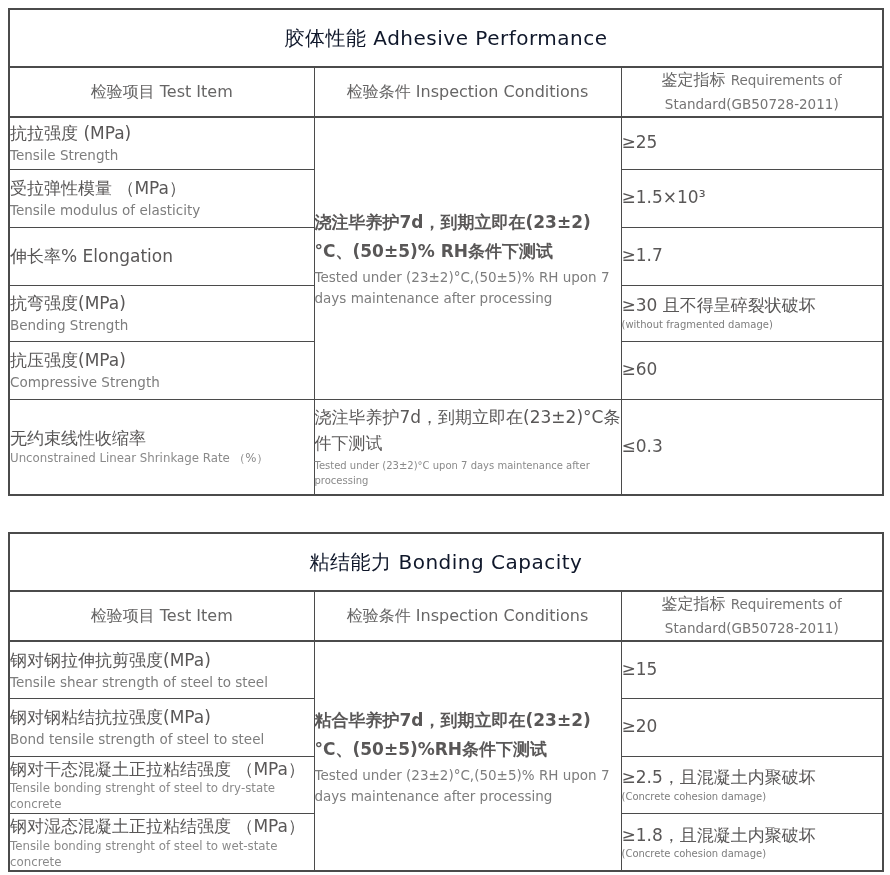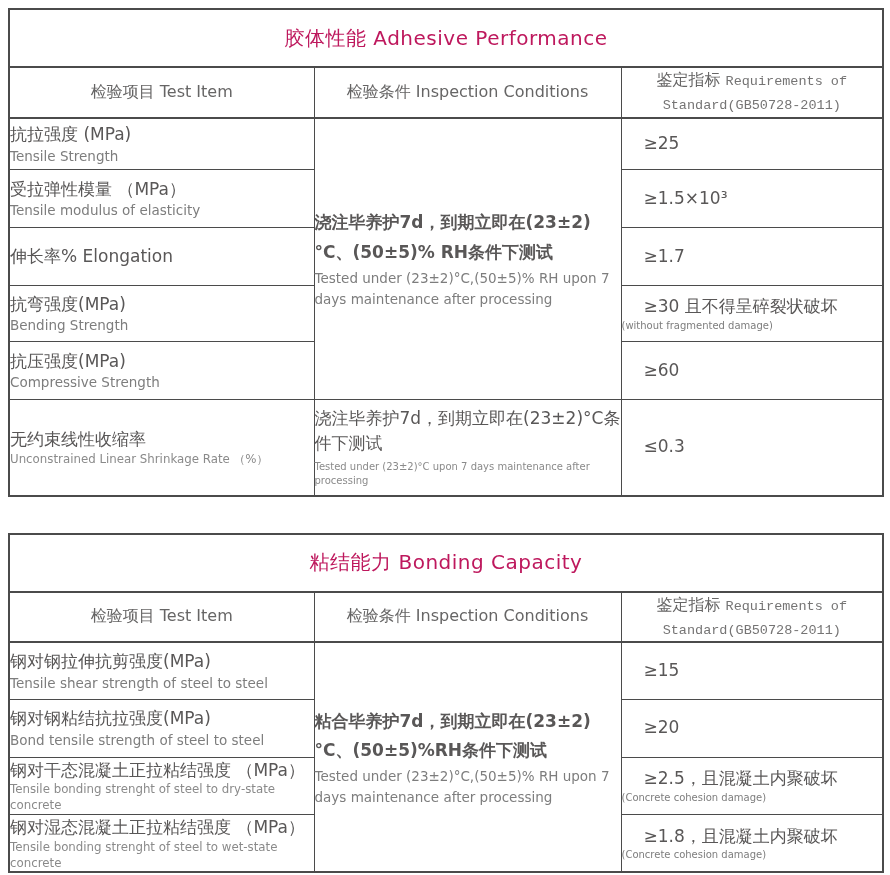--- a/index.html
+++ b/index.html
@@ -21,49 +21,49 @@
   table.spec td{
     border:1px solid #4b4b4b;
     vertical-align:middle;
     padding:0;
   }
   .t2{margin-top:36px;}
   tr.title-row td{
     border-bottom-width:2px;
     height:56px;
     text-align:center;
-    color:#be185d;
+    color:#0f172a;
     font-size:20px;
     letter-spacing:0.5px;
   }
   tr.header-row td{
     border-bottom-width:2px;
     height:48px;
     text-align:center;
     color:#666565;
     font-size:16px;
   }
   td.hc-req{
     text-align:left;
     padding:4px 8px 4px 14px;
     line-height:1.5;
   }
   .hzh{font-size:16px;color:#666565;}
-  .hen{font-size:13.5px;color:#757474;font-family:Liberation Mono, monospace;}
+  .hen{font-size:13.5px;color:#757474;}
   td.c-item{padding:6px 10px 6px 24px;}
   td.c-cond{padding:6px 12px 6px 36px;}
   td.c-req{padding:6px 10px 6px 26px;}
   .zh{font-size:17px;line-height:1.45;color:#595757;}
   .en{font-size:13.5px;line-height:1.4;color:#7d7d7d;}
   .en-sm{font-size:11.8px;line-height:1.35;color:#8a8a8a;}
   .cond-zh{font-size:17px;line-height:1.75;color:#595757;font-weight:bold;}
   .cond-en{font-size:13.5px;line-height:1.55;color:#7d7d7d;margin-top:0;}
   .cond-zh-sm{font-size:17px;line-height:1.5;color:#595757;}
   .cond-en-sm{font-size:10px;line-height:1.45;color:#8a8a8a;margin-top:3px;}
-  .req-main{font-size:17px;line-height:1.4;color:#595757;margin-left:22px;}
+  .req-main{font-size:17px;line-height:1.4;color:#595757;}
   .req-sub{font-size:10px;line-height:1.35;color:#7d7d7d;}
 </style>
 </head>
 <body>
 
 <div class="page">
 
   <table class="spec t1">
     <colgroup>
         <col style="width:305px">

